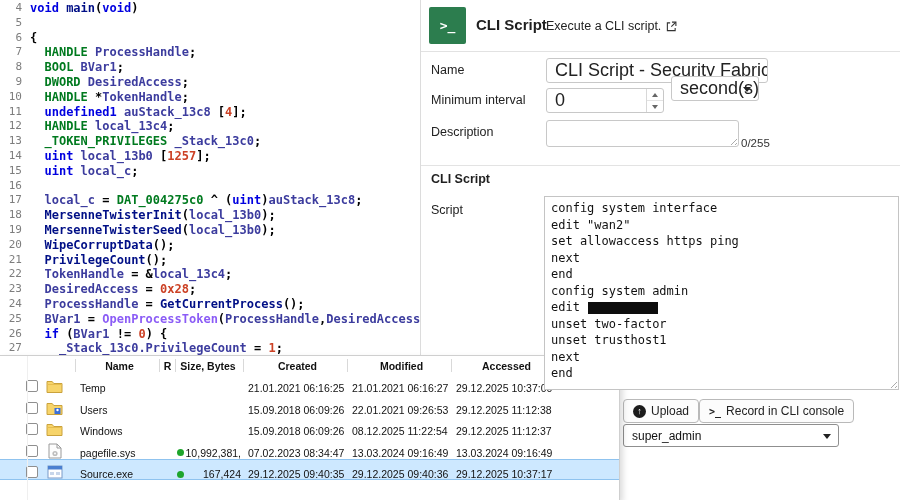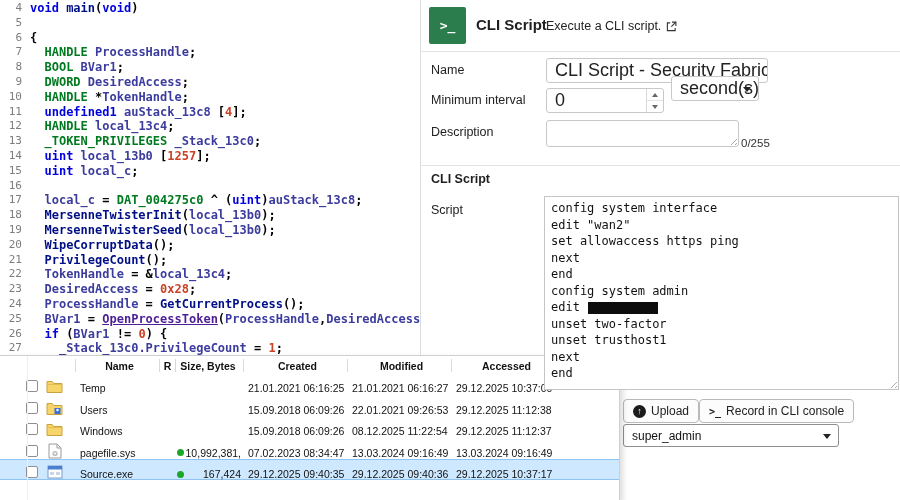--- a/index.html
+++ b/index.html
@@ -12,21 +12,21 @@
   .cline{display:flex;height:14.8px;line-height:14.8px;white-space:pre;overflow:hidden;}
   .lnum{flex:0 0 22px;width:22px;text-align:right;color:#7d7d7d;font-size:11px;margin-right:8px;font-weight:400;}
   .ltxt{font-weight:600;white-space:pre;}
   .tk-p{color:#000000;}
   .tk-k{color:#0000e0;}
   .tk-t{color:#007a1f;}
   .tk-d{color:#007a1f;}
   .tk-f{color:#000f86;font-weight:700;}
   .tk-v{color:#3c3c9e;}
   .tk-n{color:#cc4125;}
-  .tk-x{color:#4c1d95;font-weight:700;text-decoration:underline;}
+  .tk-x{color:#8b5cf6;font-weight:700;}
 
   
   .panel{position:absolute;left:420px;top:0;width:480px;height:500px;background:#fff;border-left:1px solid #dcdcdc;}
   .panel-header{position:absolute;left:0;top:0;width:100%;height:52px;border-bottom:1px solid #e2e2e2;background:#fff;}
   .term-icon{position:absolute;left:8px;top:7px;width:37px;height:37px;background:#2c7d4e;color:#fff;
     border-radius:2px;font-family:"DejaVu Sans Mono",monospace;font-weight:700;font-size:13px;
     display:flex;align-items:center;justify-content:center;}
   .panel-title{position:absolute;left:55px;top:16px;font-size:15px;font-weight:700;color:#1f1f1f;}
   .panel-sub{position:absolute;left:125px;top:19px;font-size:12.5px;color:#222;display:flex;align-items:center;gap:5px;}
   .ext-svg{display:inline-block;}

